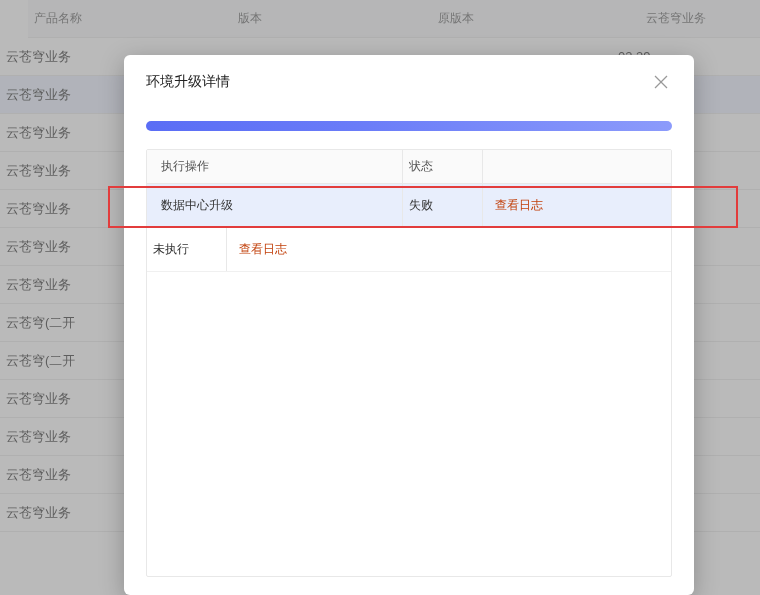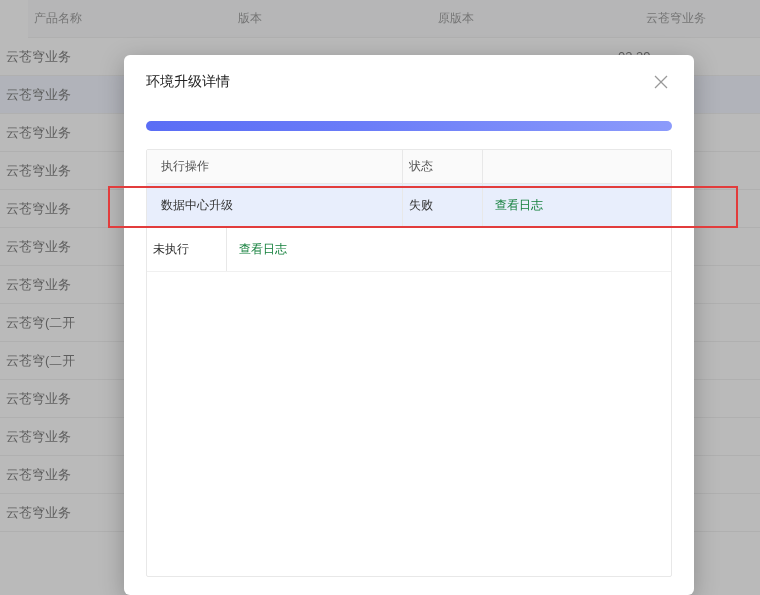--- a/index.html
+++ b/index.html
@@ -98,21 +98,21 @@
       height: 44px;
       align-items: center;
       border-bottom: 1px solid #f0f0f0;
       font-size: 12px;
     }
     .mt-row.highlight { background: #e8eefc; }
     .mt-c1 { width: 256px; padding-left: 14px; border-right: 1px solid #e8e8e8; height:100%; display:flex; align-items:center;}
     .mt-c2 { width: 80px; padding-left: 6px; border-right: 1px solid #e8e8e8; height:100%; display:flex; align-items:center;}
     .mt-c3 { flex: 1; padding-left: 12px; height:100%; display:flex; align-items:center;}
     .mt-head .mt-c1, .mt-head .mt-c2 { border-right: 1px solid #e8e8e8; }
-    .link { color: #15803d; cursor: pointer; }
+    .link { color: #c2410c; cursor: pointer; }
     .red-box {
       position: absolute;
       left: 108px;
       top: 186px;
       width: 630px;
       height: 42px;
       border: 2px solid #e23c3c;
       pointer-events: none;
     }
   </style>

